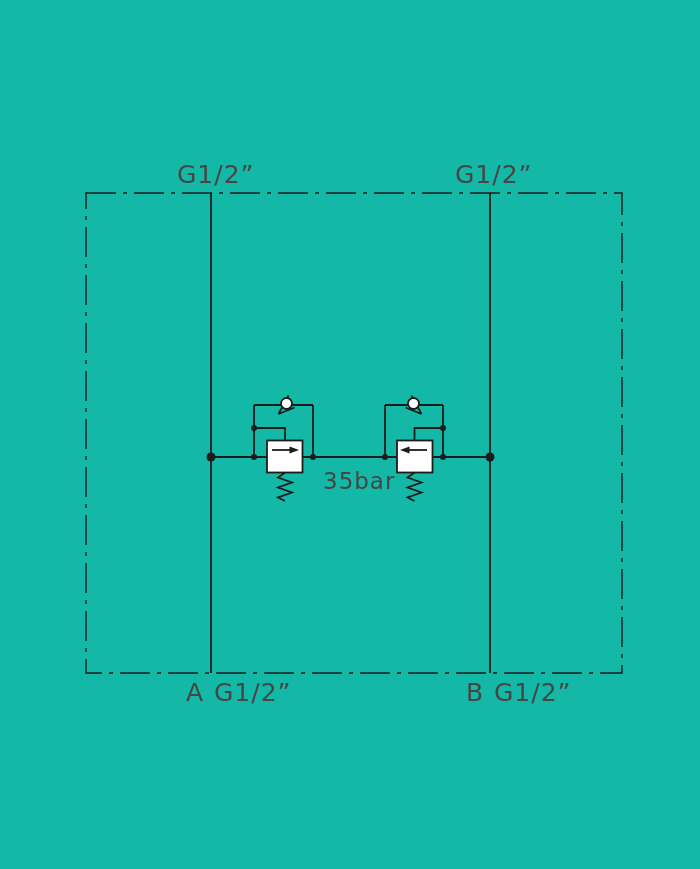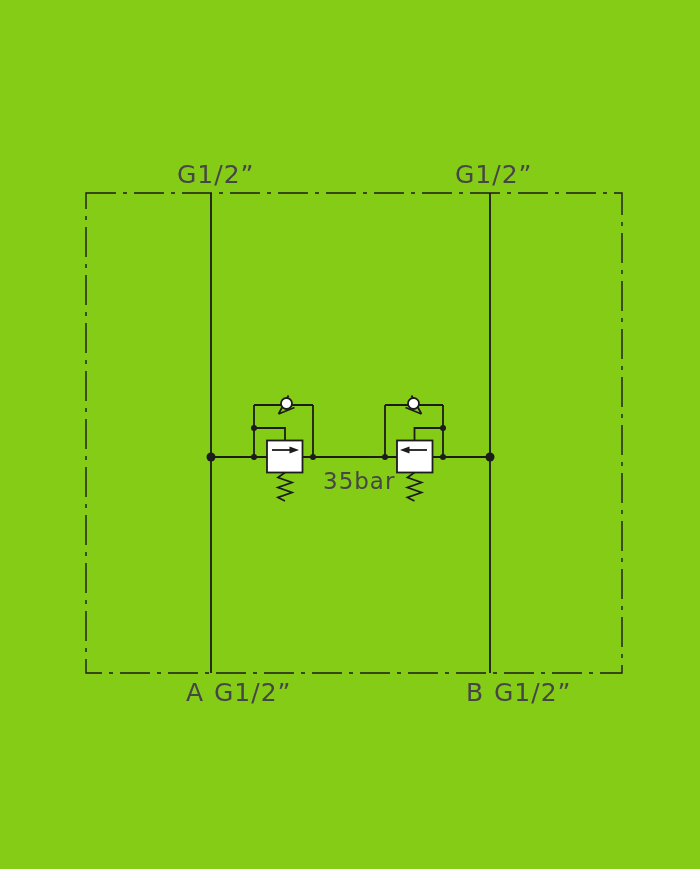--- a/index.html
+++ b/index.html
@@ -4,21 +4,21 @@
 <style>
   html, body {
     margin: 0;
     padding: 0;
     background: #ffffff;
   }
   .canvas {
     position: relative;
     width: 700px;
     height: 869px;
-    background: #84cc16;
+    background: #14b8a6;
     overflow: hidden;
     font-family: "DejaVu Sans", sans-serif;
   }
   svg { display: block; }
   .wire {
     fill: none;
     stroke: #1c1c1c;
     stroke-width: 1.8;
   }
   .boundary {

